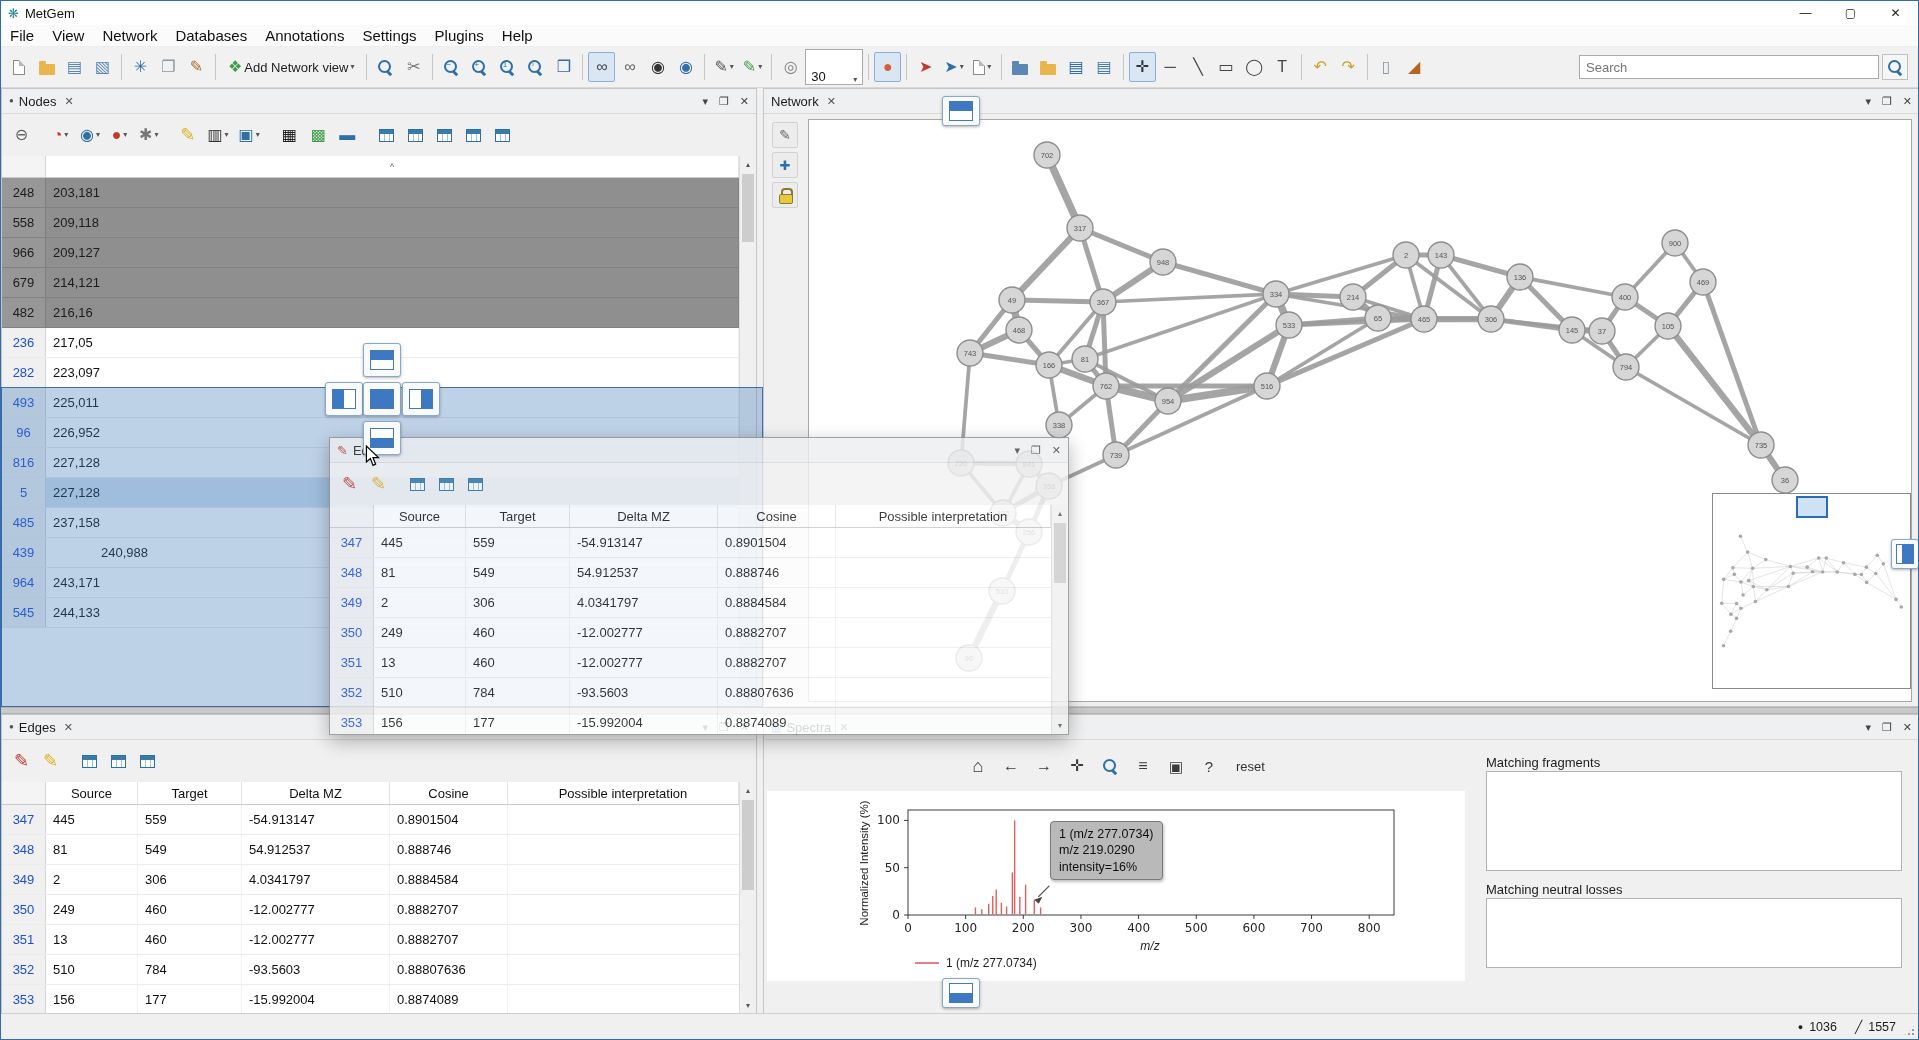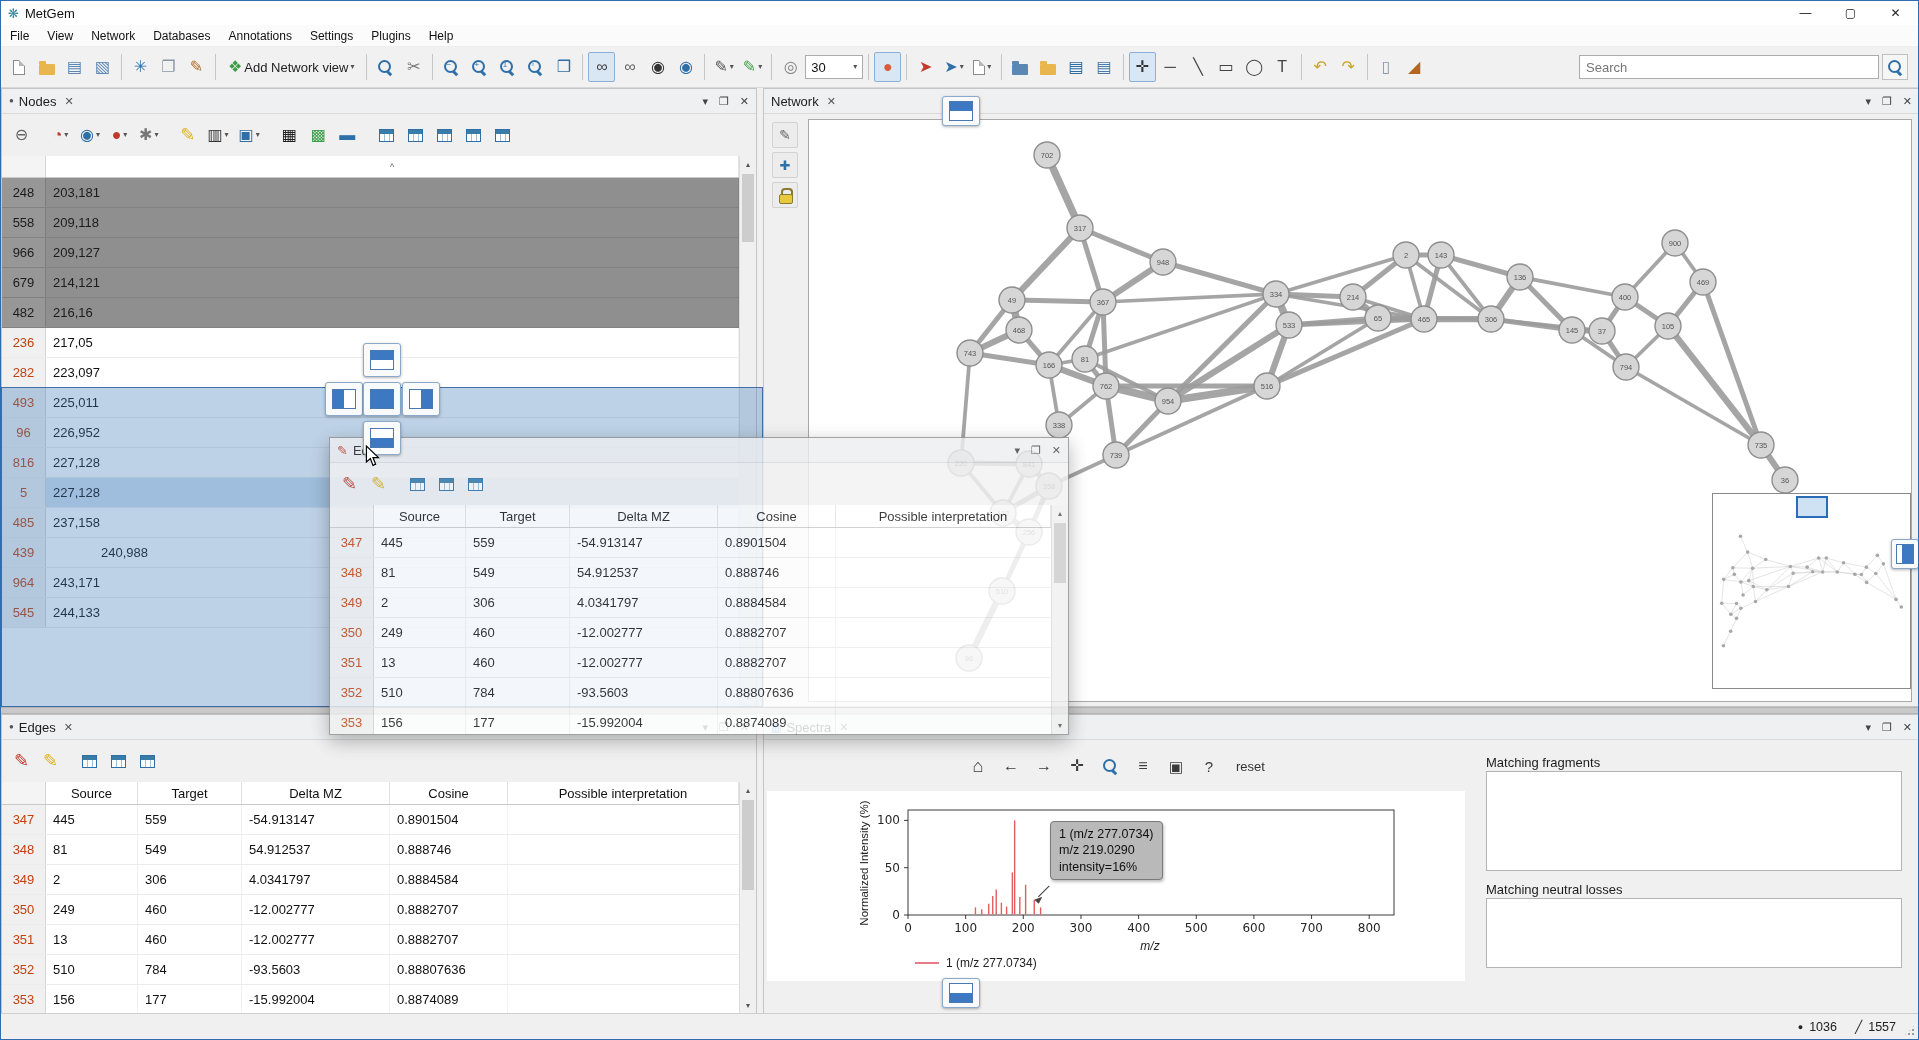--- a/index.html
+++ b/index.html
@@ -9,34 +9,34 @@
 
   
   .titlebar{position:absolute;left:0;top:0;right:0;height:24px;background:#fff;display:flex;align-items:center;padding-left:7px;gap:6px}
   .app-logo{color:#2e8a9a;font-size:13px;line-height:1}
   .title-text{font-size:13px;color:#111}
   .win-controls{margin-left:auto;display:flex;height:100%}
   .win-btn{width:45px;display:flex;align-items:center;justify-content:center;font-size:12px;color:#222}
 
   
   .menubar{position:absolute;left:0;top:24px;right:0;height:22px;background:#fbfbfb;display:flex;align-items:center;border-bottom:1px solid #eee}
-  .menu-item{padding:0 9px;height:22px;line-height:22px;font-size:12px;color:#111}
+  .menu-item{padding:0 9px;height:22px;line-height:22px;font-size:15px;color:#111}
 
   
   .toolbar{position:absolute;left:0;top:46px;right:0;height:41px;background:#f1f1f1;border-bottom:1px solid #d9d9d9;display:flex;align-items:center;padding:0 4px}
   .tb-items{display:flex;align-items:center;flex:1;overflow:hidden;gap:1px}
   .tb-btn{height:30px;min-width:27px;padding:0 3px;display:flex;align-items:center;justify-content:center;gap:2px;border:1px solid transparent;border-radius:2px;flex:none}
   .tb-btn.checked{background:#d9e7f5;border-color:#8ab0d8}
   .tb-wide{padding:0 6px}
   .tb-label{font-size:13px;color:#222;white-space:nowrap}
   .glyph{display:inline-block;line-height:1;font-size:16px;color:#444}
   .dd{font-size:8px;color:#555;line-height:1}
   .tb-sep{width:1px;height:26px;background:#c6c6c6;margin:0 4px;flex:none}
   .tb-gap{width:8px;flex:none}
-  .combo{height:24px;min-width:58px;background:#fff;border:1px solid #ababab;display:flex;align-items:center;padding:0 5px;gap:8px;font-size:13px}
+  .combo{height:36px;min-width:58px;background:#fff;border:1px solid #ababab;display:flex;align-items:flex-end;padding:0 5px;gap:8px;font-size:13px}
   .combo .dd{margin-left:auto}
   .searchbox{display:flex;align-items:center;gap:3px;margin:0 6px 0 8px;flex:none}
   .searchbox input{width:300px;height:24px;border:1px solid #ababab;padding:0 6px;font:13px "Liberation Sans","DejaVu Sans",sans-serif;color:#be185d;background:#fff}
   .search-btn{width:26px;height:26px;display:flex;align-items:center;justify-content:center;border:1px solid #c0c0c0;background:#f6f6f6}
 
   
   .ic-mag{position:relative;width:15px;height:15px;flex:none;display:inline-block}
   .ic-mag::before{content:"";position:absolute;left:0;top:0;width:9px;height:9px;border:2px solid #2e6fa8;border-radius:50%}
   .ic-mag::after{content:"";position:absolute;left:10px;top:10px;width:6px;height:2.5px;background:#2e6fa8;transform:rotate(45deg);transform-origin:0 0}
   .ic-mag .badge{position:absolute;left:0px;top:1px;width:9px;text-align:center;font-size:8px;line-height:8px;color:#2e6fa8}
@@ -59,21 +59,21 @@
   .panel-toolbar{position:absolute;left:0;top:25px;right:0;height:42px;display:flex;align-items:center;padding:0 6px;gap:2px}
 
   
   .tbl{position:absolute;background:#fff;overflow:hidden}
   .thead{display:flex;height:23px;background:#fff;border-bottom:1px solid #c9c9c9;font-size:13px}
   .thead .corner{width:44px;flex:none;background:#f4f4f4;border-right:1px solid #d5d5d5}
   .thead .hc{display:flex;align-items:center;justify-content:center;border-right:1px solid #e2e2e2;color:#111}
   .nodes-thead{height:22px}
   .sort-ind{font-size:9px;color:#666}
   .trow{display:flex;height:30px;border-bottom:1px solid #ececec;background:#fff}
-  .rowhdr{width:44px;flex:none;background:#f0f0f0;border-right:1px solid #d5d5d5;display:flex;align-items:center;justify-content:center;font-size:13px;color:#c2410c}
+  .rowhdr{width:44px;flex:none;background:#f0f0f0;border-right:1px solid #d5d5d5;display:flex;align-items:center;justify-content:center;font-size:13px;color:#1d4ed8}
   .cell{display:flex;align-items:center;padding:0 7px;font-size:13px;border-right:1px solid #f1f1f1;white-space:nowrap;overflow:hidden}
   .trow.sel{background:#8f8f8f;border-bottom-color:#828282}
   .trow.sel .rowhdr{background:#979797;border-right-color:#7d7d7d;color:#1c1c1c}
   .trow.sel .cell{color:#1c1c1c;border-right-color:#868686}
   .trow.cur{background:#cfe0f0}
   .c1{width:92px}.c2{width:104px}.c3{width:148px}.c4{width:118px}.c5{flex:1;border-right:none}
 
   
   .vscroll{position:absolute;width:17px;background:#f0f0f0;border-left:1px solid #dcdcdc}
   .sb-btn{position:absolute;left:0;right:0;height:17px;display:flex;align-items:center;justify-content:center;font-size:8px;color:#555}

